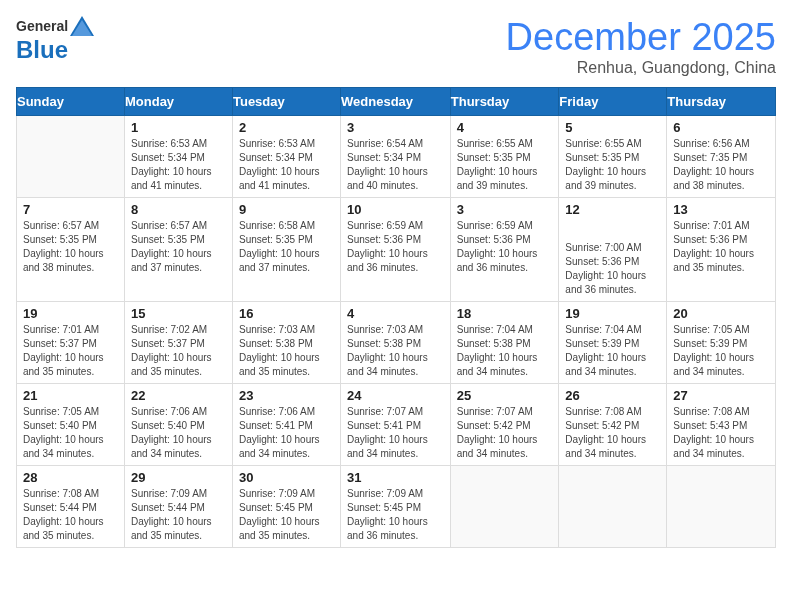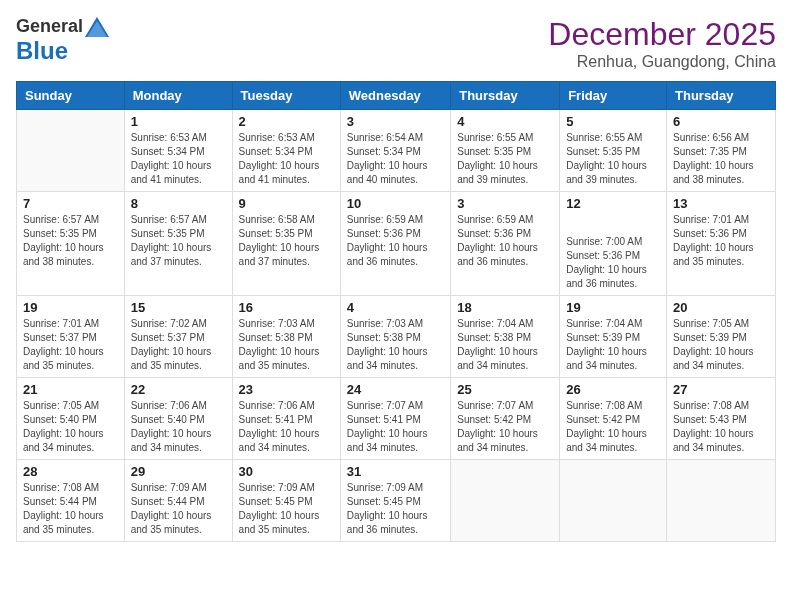--- a/index.html
+++ b/index.html
@@ -19,57 +19,57 @@
     .logo {
       display: flex;
       flex-direction: column;
       align-items: flex-start;
     }
     .logo-text {
       display: flex;
       align-items: center;
     }
     .logo-general {
-      font-size: 18px;
+      font-size: 14px;
       font-weight: bold;
       color: #333;
     }
     .logo-blue {
       font-size: 24px;
       font-weight: bold;
       color: #1a6fbc;
     }
     .logo-icon {
       width: 24px;
       height: 20px;
       margin-left: 2px;
     }
     .title-block {
       text-align: right;
     }
     .month-title {
-      font-size: 32px;
+      font-size: 38px;
       font-weight: normal;
-      color: #701a75;
+      color: #3b82f6;
     }
     .location {
       font-size: 16px;
       color: #555;
       text-align: right;
     }
     .calendar {
       width: 100%;
       border-collapse: collapse;
       border: 1px solid #ccc;
     }
     .calendar th {
       background: #1a6fbc;
       color: #fff;
       text-align: left;
-      padding: 6px 8px;
+      padding: 6px 0;
       font-size: 13px;
       font-weight: bold;
       border: 1px solid #1560a0;
     }
     .calendar td {
       vertical-align: top;
       padding: 4px 6px;
       border: 1px solid #ddd;
       font-size: 10.5px;
       color: #333;

